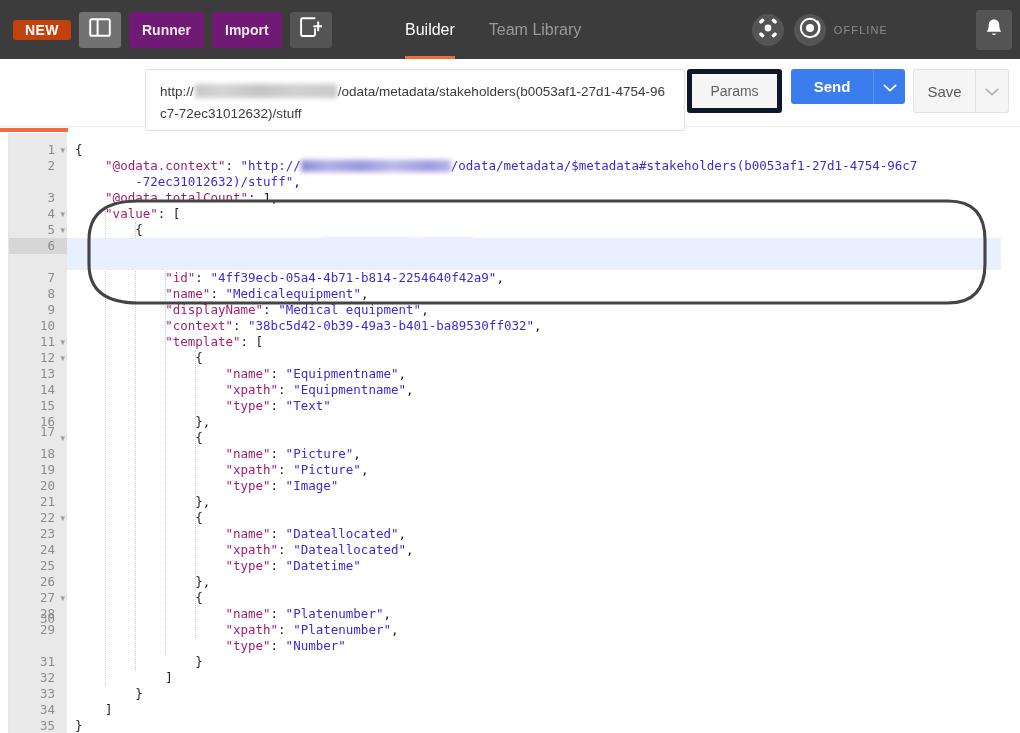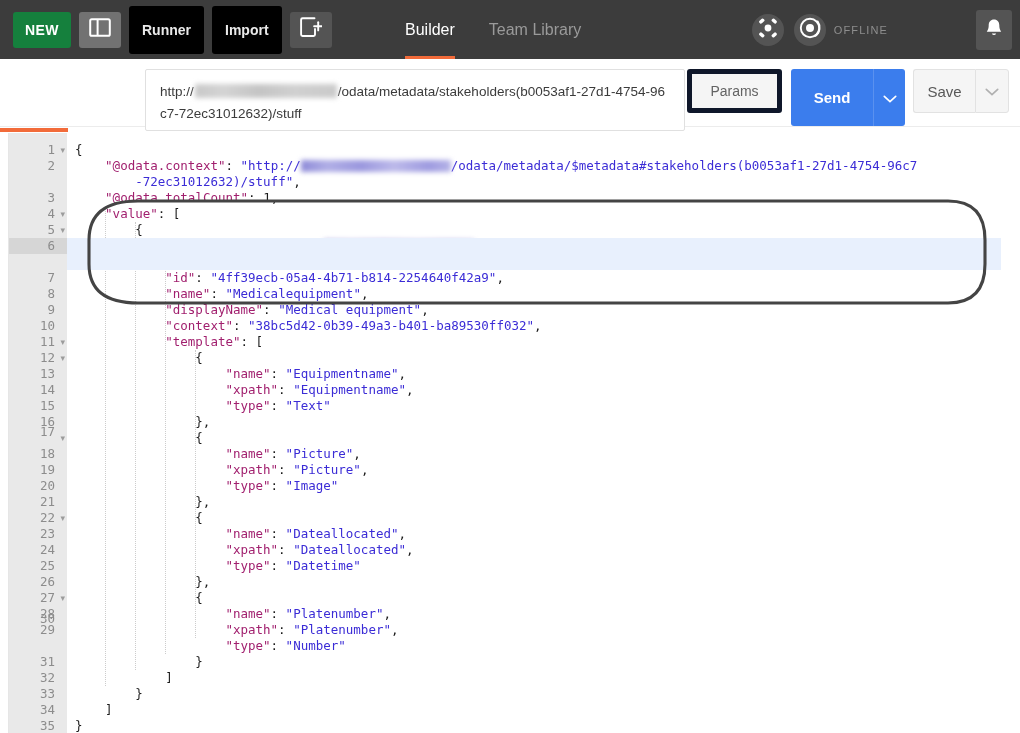--- a/index.html
+++ b/index.html
@@ -13,31 +13,31 @@
 
   
   .topbar {
     position: absolute; left: 0; top: 0;
     width: 1020px; height: 59px;
     background: #3c3c3c;
     display: flex; align-items: center;
   }
   .tb-left { display: flex; align-items: center; gap: 8px; padding-left: 13px; }
   .btn-new {
-    background: #15803d; color: #ffffff;
+    background: #c2410c; color: #ffffff;
     font-size: 14px; font-weight: bold;
     letter-spacing: .4px;
-    height: 36px; min-width: 58px;
+    height: 20px; min-width: 58px;
     display: flex; align-items: center; justify-content: center;
     border-radius: 3px; cursor: pointer;
   }
   .btn-dark {
-    background: #000000; color: #e9e9e9;
+    background: #701a75; color: #e9e9e9;
     font-size: 14px; font-weight: bold;
-    height: 48px; padding: 0 13px;
+    height: 36px; padding: 0 13px;
     display: flex; align-items: center; justify-content: center;
     border-radius: 3px; cursor: pointer;
   }
   .icon-btn {
     background: #545454;
     height: 36px; width: 42px;
     display: flex; align-items: center; justify-content: center;
     border-radius: 3px; cursor: pointer;
   }
   .icon-btn.active { background: #727272; }
@@ -119,21 +119,21 @@
   .params-btn {
     position: absolute; left: 687px; top: 10px;
     width: 95px; height: 44px;
     background: #f5f5f5; border: 5px solid #0f172a;
     border-radius: 3px;
     display: flex; align-items: center; justify-content: center;
     font-size: 14px; color: #636363; cursor: pointer;
   }
   .send-wrap {
     position: absolute; left: 791px; top: 10px;
-    height: 57px; display: flex; border-radius: 3px; overflow: hidden;
+    height: 35px; display: flex; border-radius: 3px; overflow: hidden;
   }
   .send-btn {
     background: #3b7ded; color: #fff;
     font-size: 15px; font-weight: bold;
     width: 82px; display: flex; align-items: center; justify-content: center;
     cursor: pointer;
   }
   .send-caret {
     background: #3b7ded; width: 32px;
     border-left: 1px solid #5a91ef;

